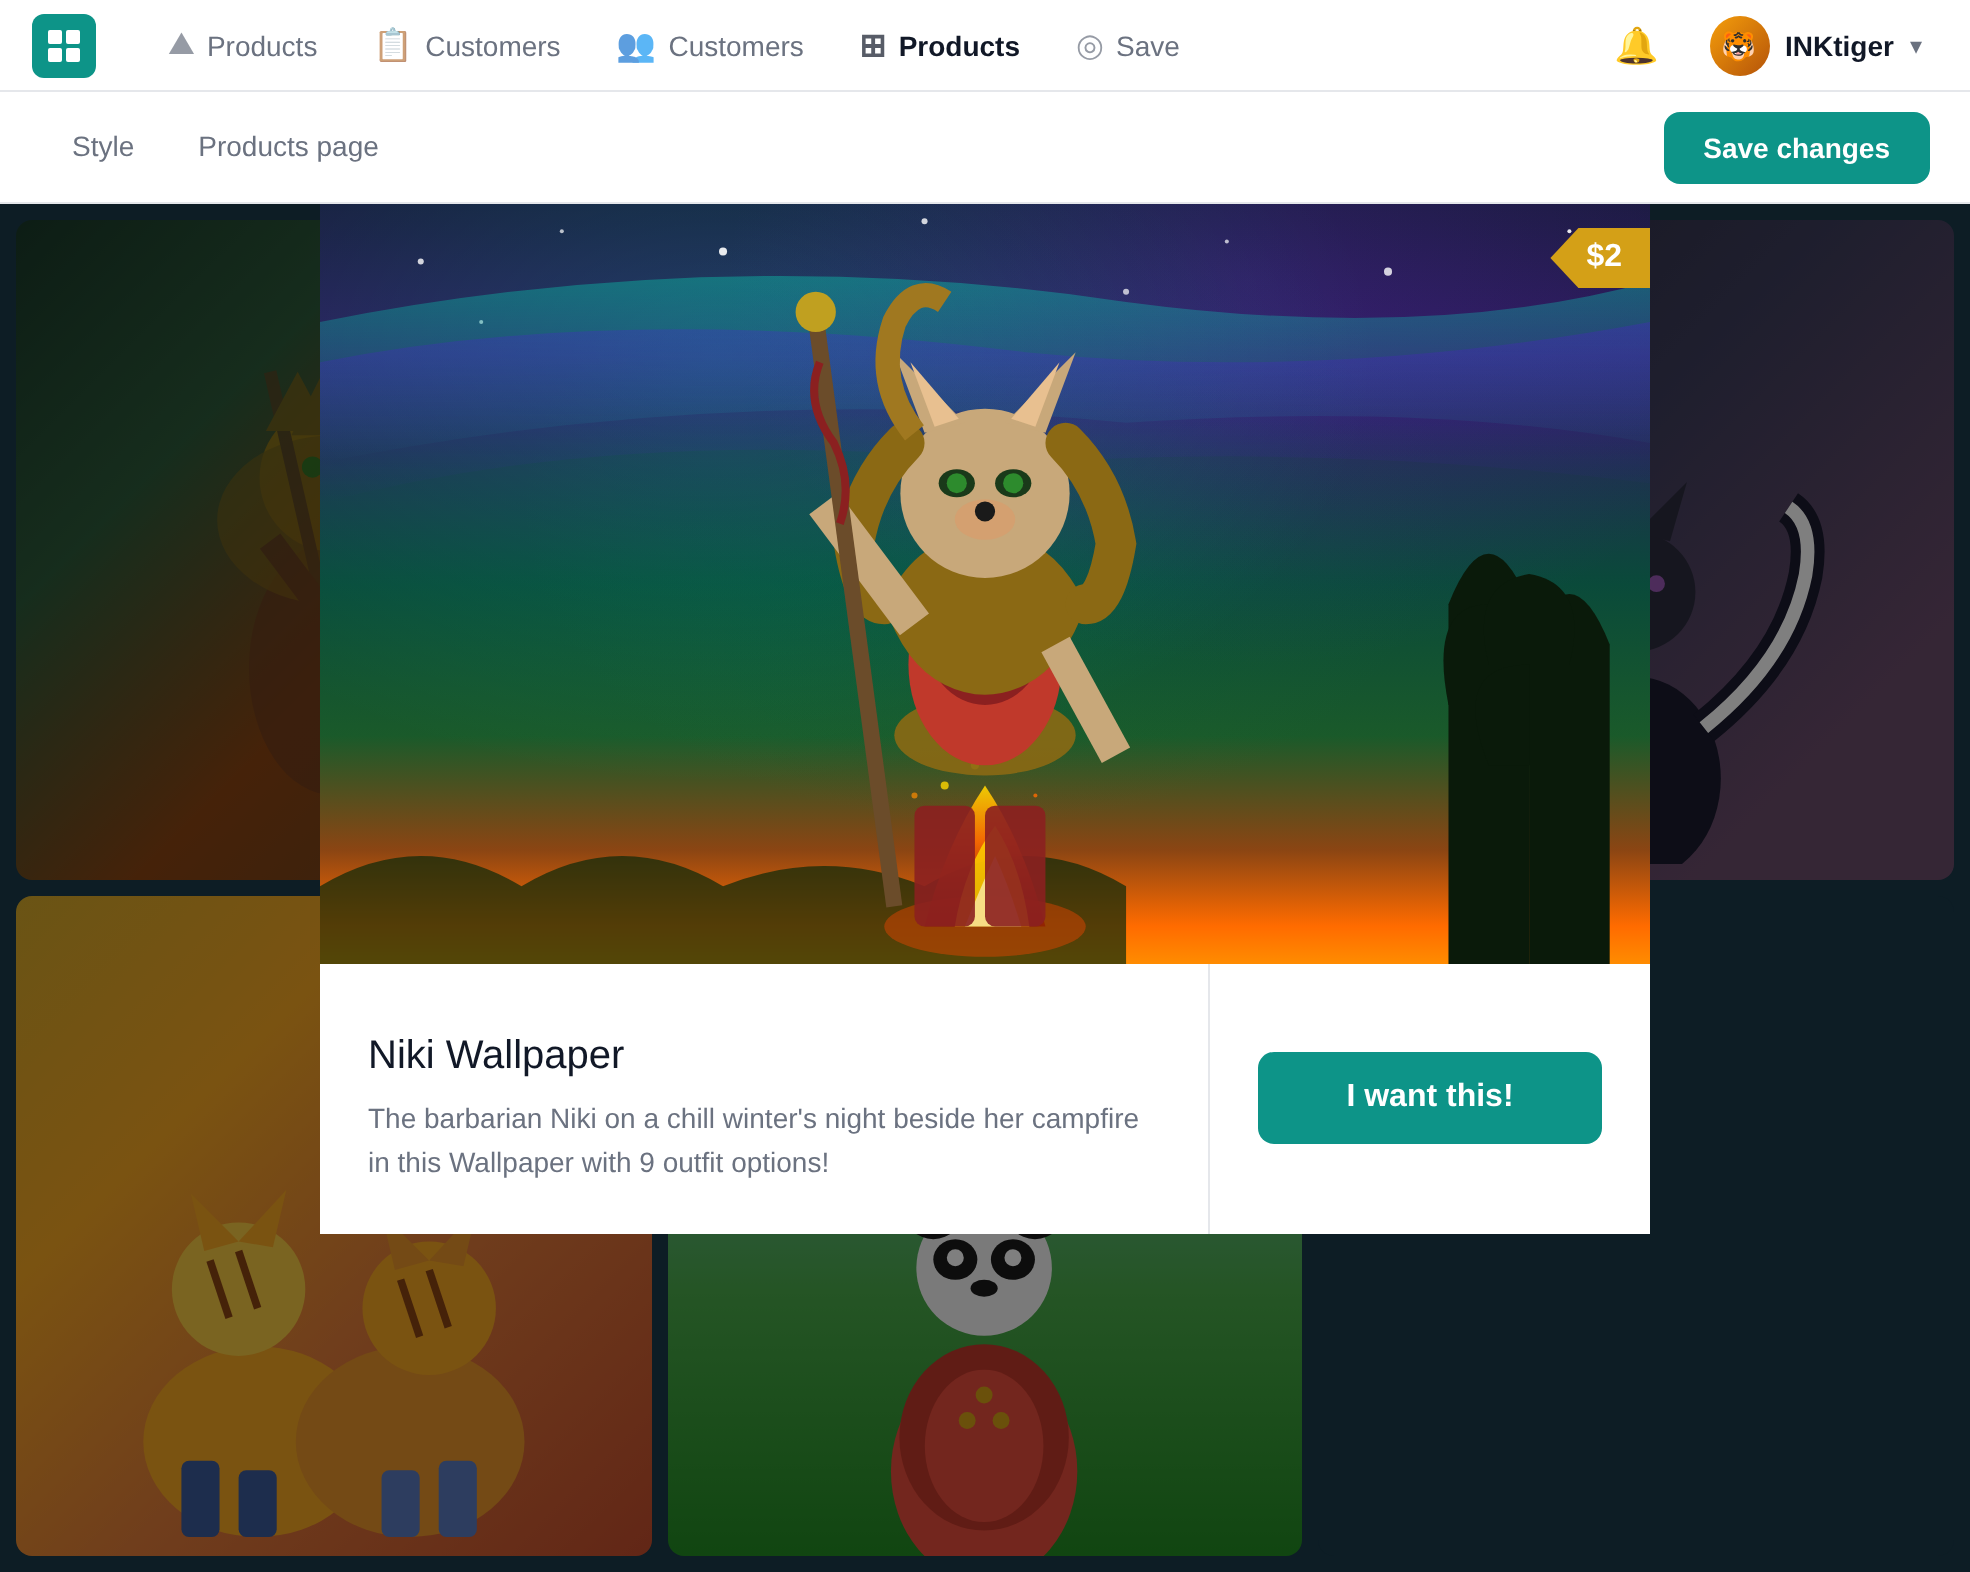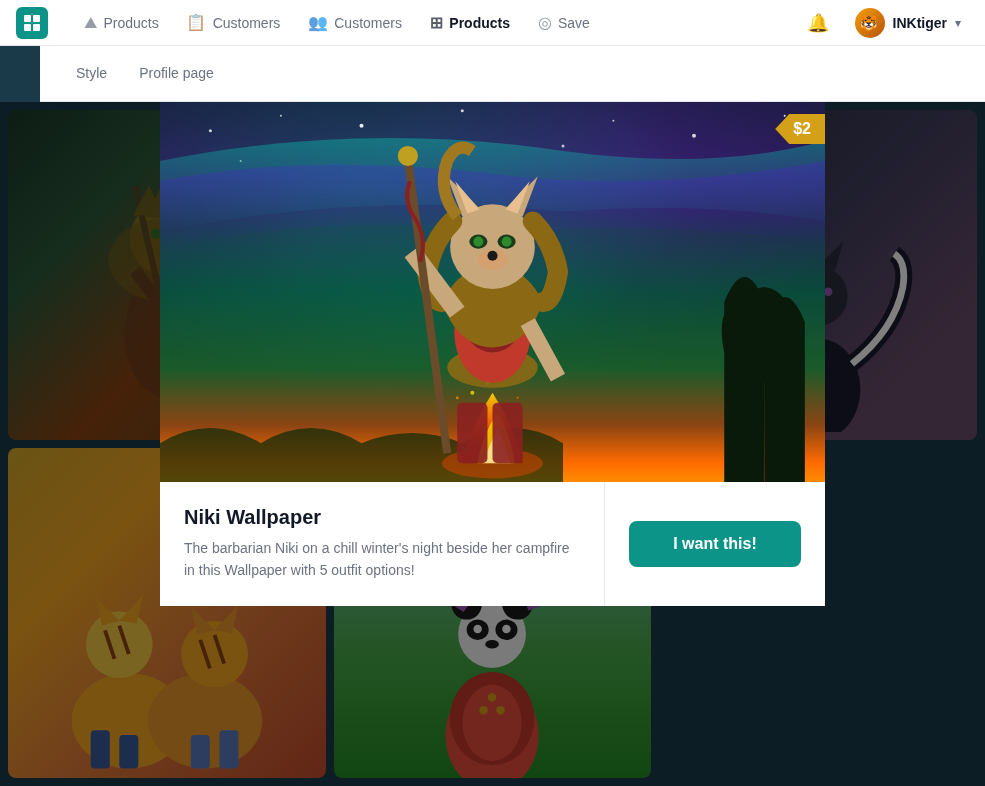--- a/index.html
+++ b/index.html
@@ -82,21 +82,20 @@
     .toolbar {
       height: 56px;
       background: #fff;
       border-bottom: 1px solid #e5e7eb;
       display: flex;
       align-items: center;
       padding: 0 20px;
       gap: 0;
       position: relative;
       z-index: 10;
-      margin-left: 40px;
     }
     .toolbar-tab {
       padding: 8px 16px;
       font-size: 14px;
       color: #6b7280;
       cursor: pointer;
       border-bottom: 2px solid transparent;
       font-weight: 500;
     }
     .save-btn {
@@ -213,23 +212,24 @@
     }
 
     .modal-text {
       flex: 1;
       padding: 24px;
       border-right: 1px solid #e5e7eb;
     }
 
     .modal-title {
       font-size: 20px;
-      font-weight: 700;
+      font-weight: 400;
       color: #111827;
       margin-bottom: 8px;
+      margin-top: 11px;
     }
 
     .modal-desc {
       font-size: 14px;
       color: #6b7280;
       line-height: 1.6;
     }
 
     .modal-action {
       width: 220px;
@@ -317,21 +317,22 @@
         <span>🐯</span>
       </div>
       <span class="user-name">INKtiger</span>
       <span class="chevron">▾</span>
     </div>
   </div>
 </nav>
 
 <div class="toolbar">
   <div class="toolbar-tab">Style</div>
-  <div class="toolbar-tab">Profile page</div>
+  <div class="toolbar-tab">Products page</div>
+  <button class="save-btn">Save changes</button>
 </div>
 
 <div class="main">
 
   <div class="grid-bg">
 
     <div class="grid-item art-1">
       <div class="char-silhouette">
         <svg width="100%" height="100%" viewBox="0 0 300 300" preserveAspectRatio="xMidYMax meet">
 
@@ -558,21 +559,21 @@
 
           <line x1="365" y1="220" x2="395" y2="275" stroke="#c8a87a" stroke-width="16"></line>
         </svg>
 
         <div class="modal-price">$2</div>
       </div>
 
       <div class="modal-info">
         <div class="modal-text">
           <div class="modal-title">Niki Wallpaper</div>
-          <div class="modal-desc">The barbarian Niki on a chill winter's night beside her campfire in this Wallpaper with 5 outfit options!</div>
+          <div class="modal-desc">The barbarian Niki on a chill winter's night beside her campfire in this Wallpaper with 9 outfit options!</div>
         </div>
         <div class="modal-action">
           <button class="want-btn">I want this!</button>
         </div>
       </div>
     </div>
   </div>
 </div>
 
 </body></html>

